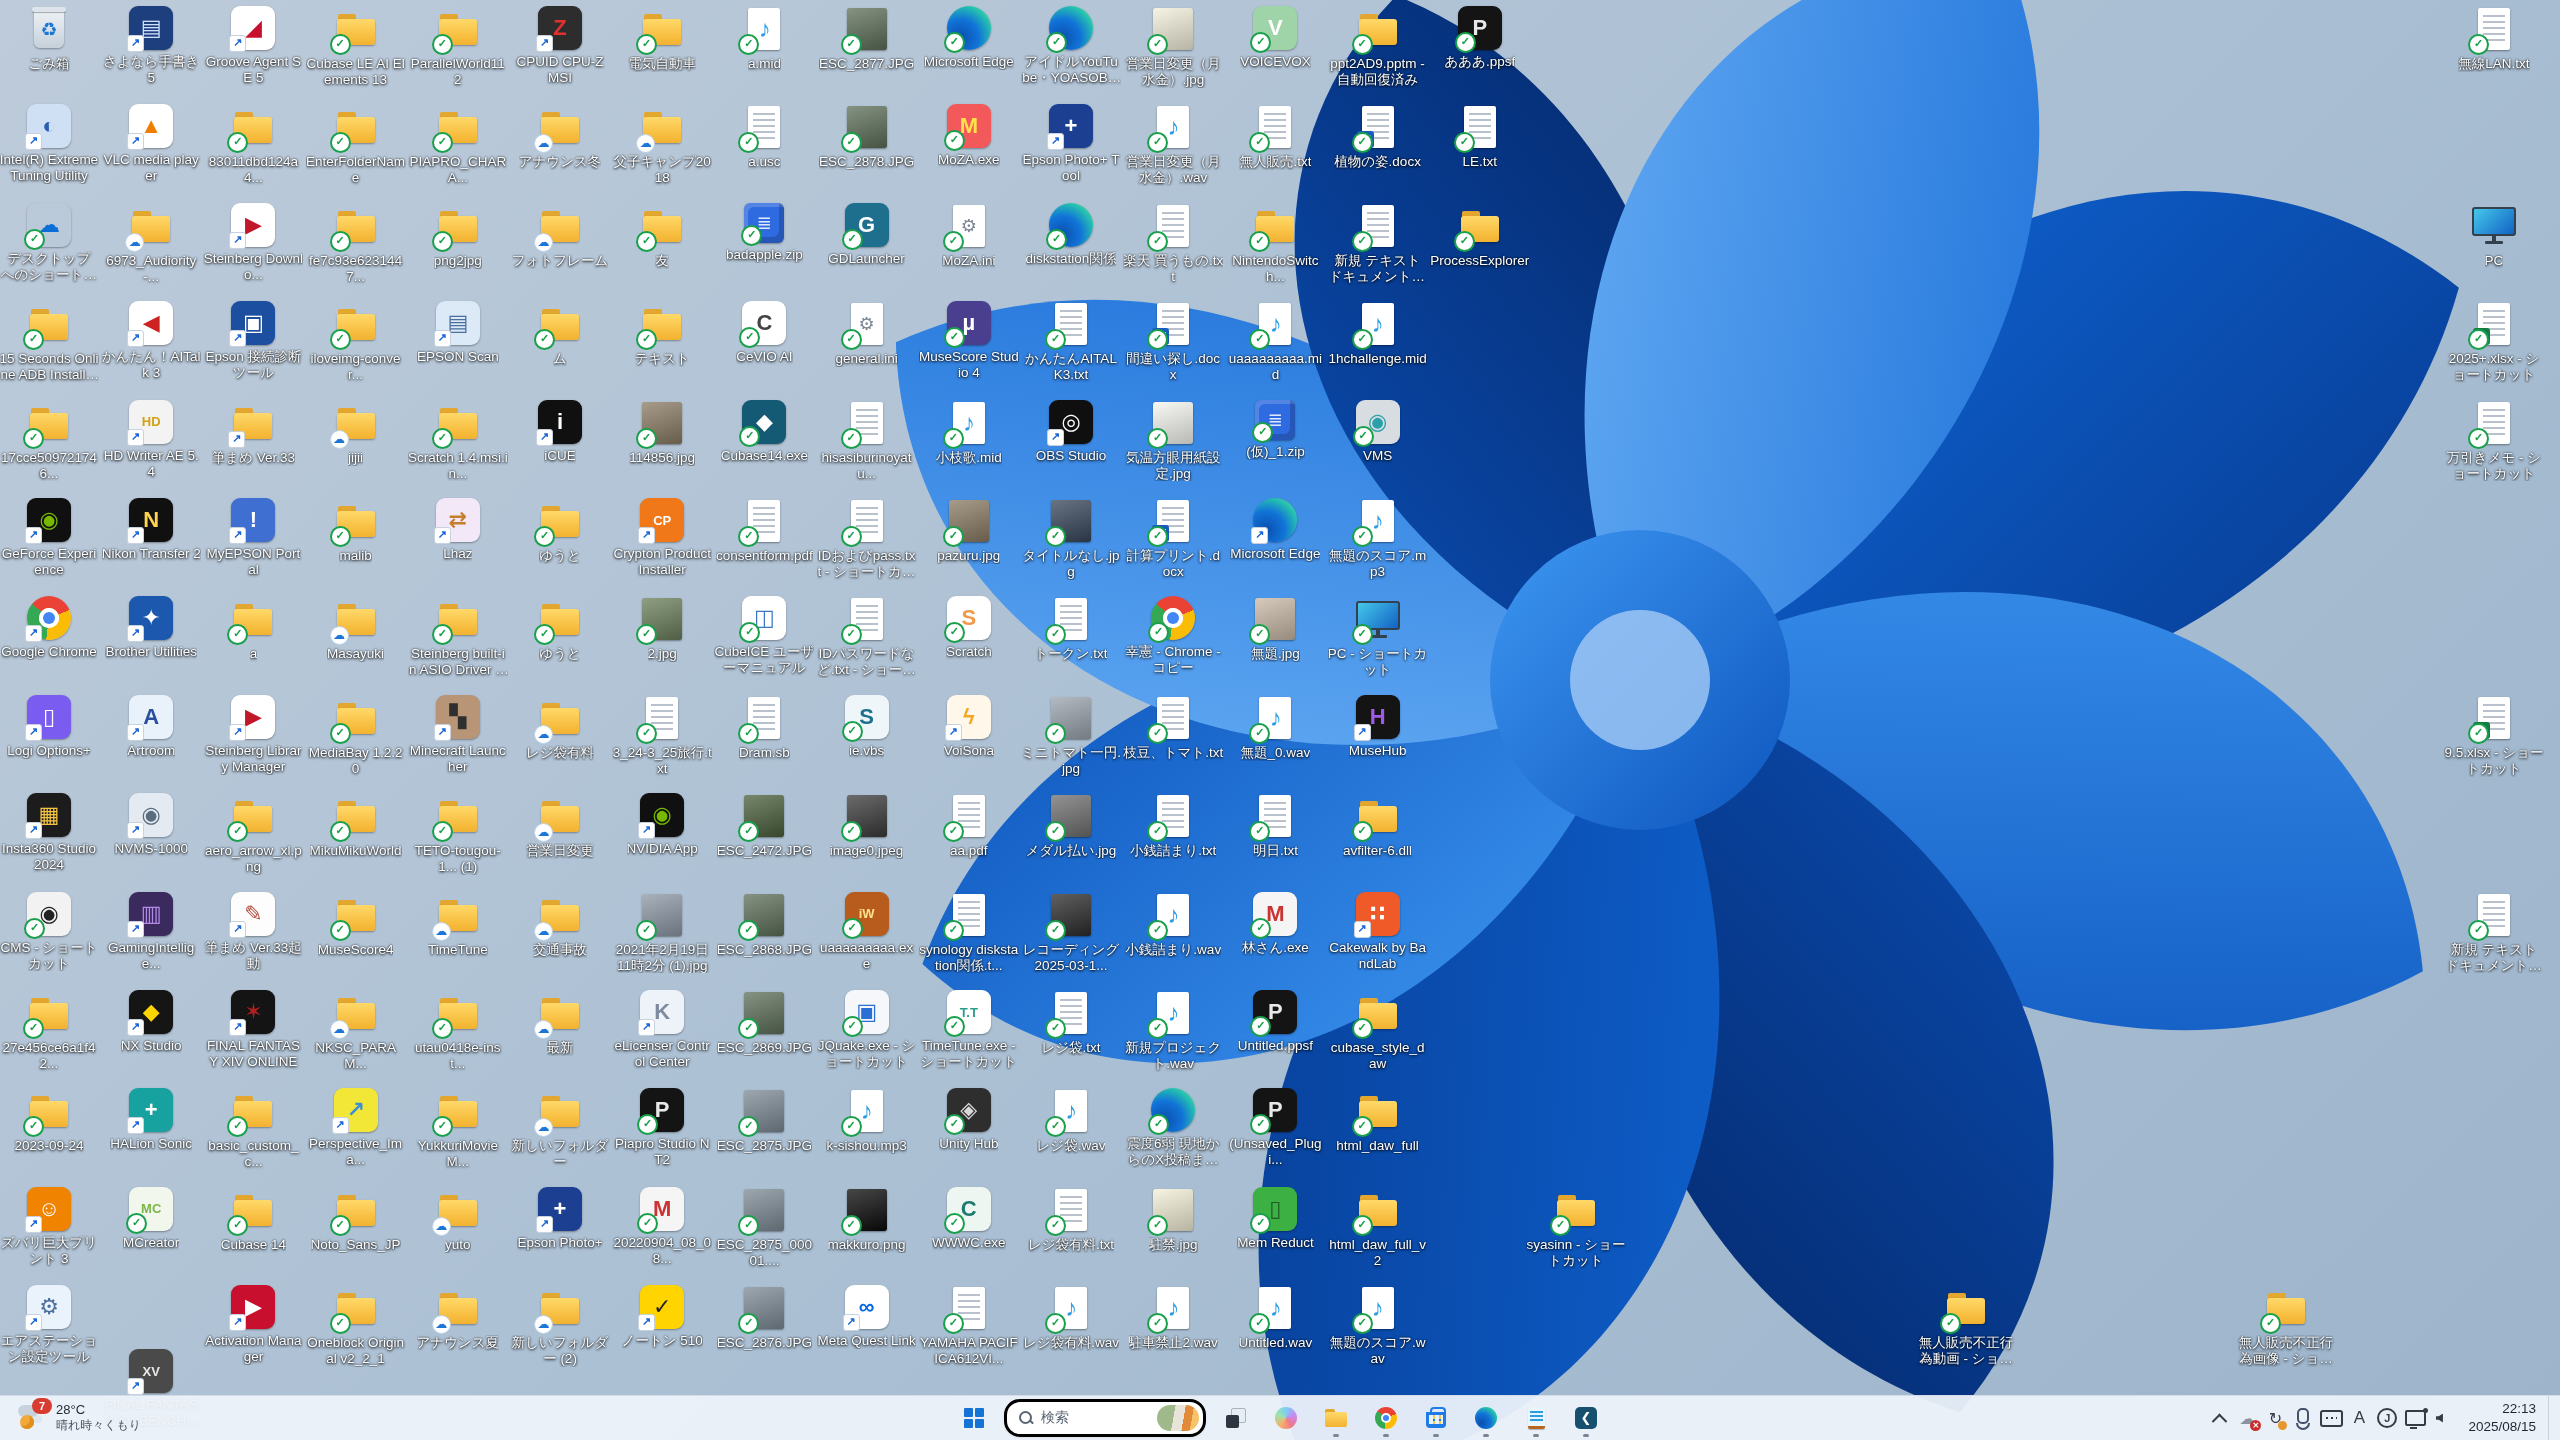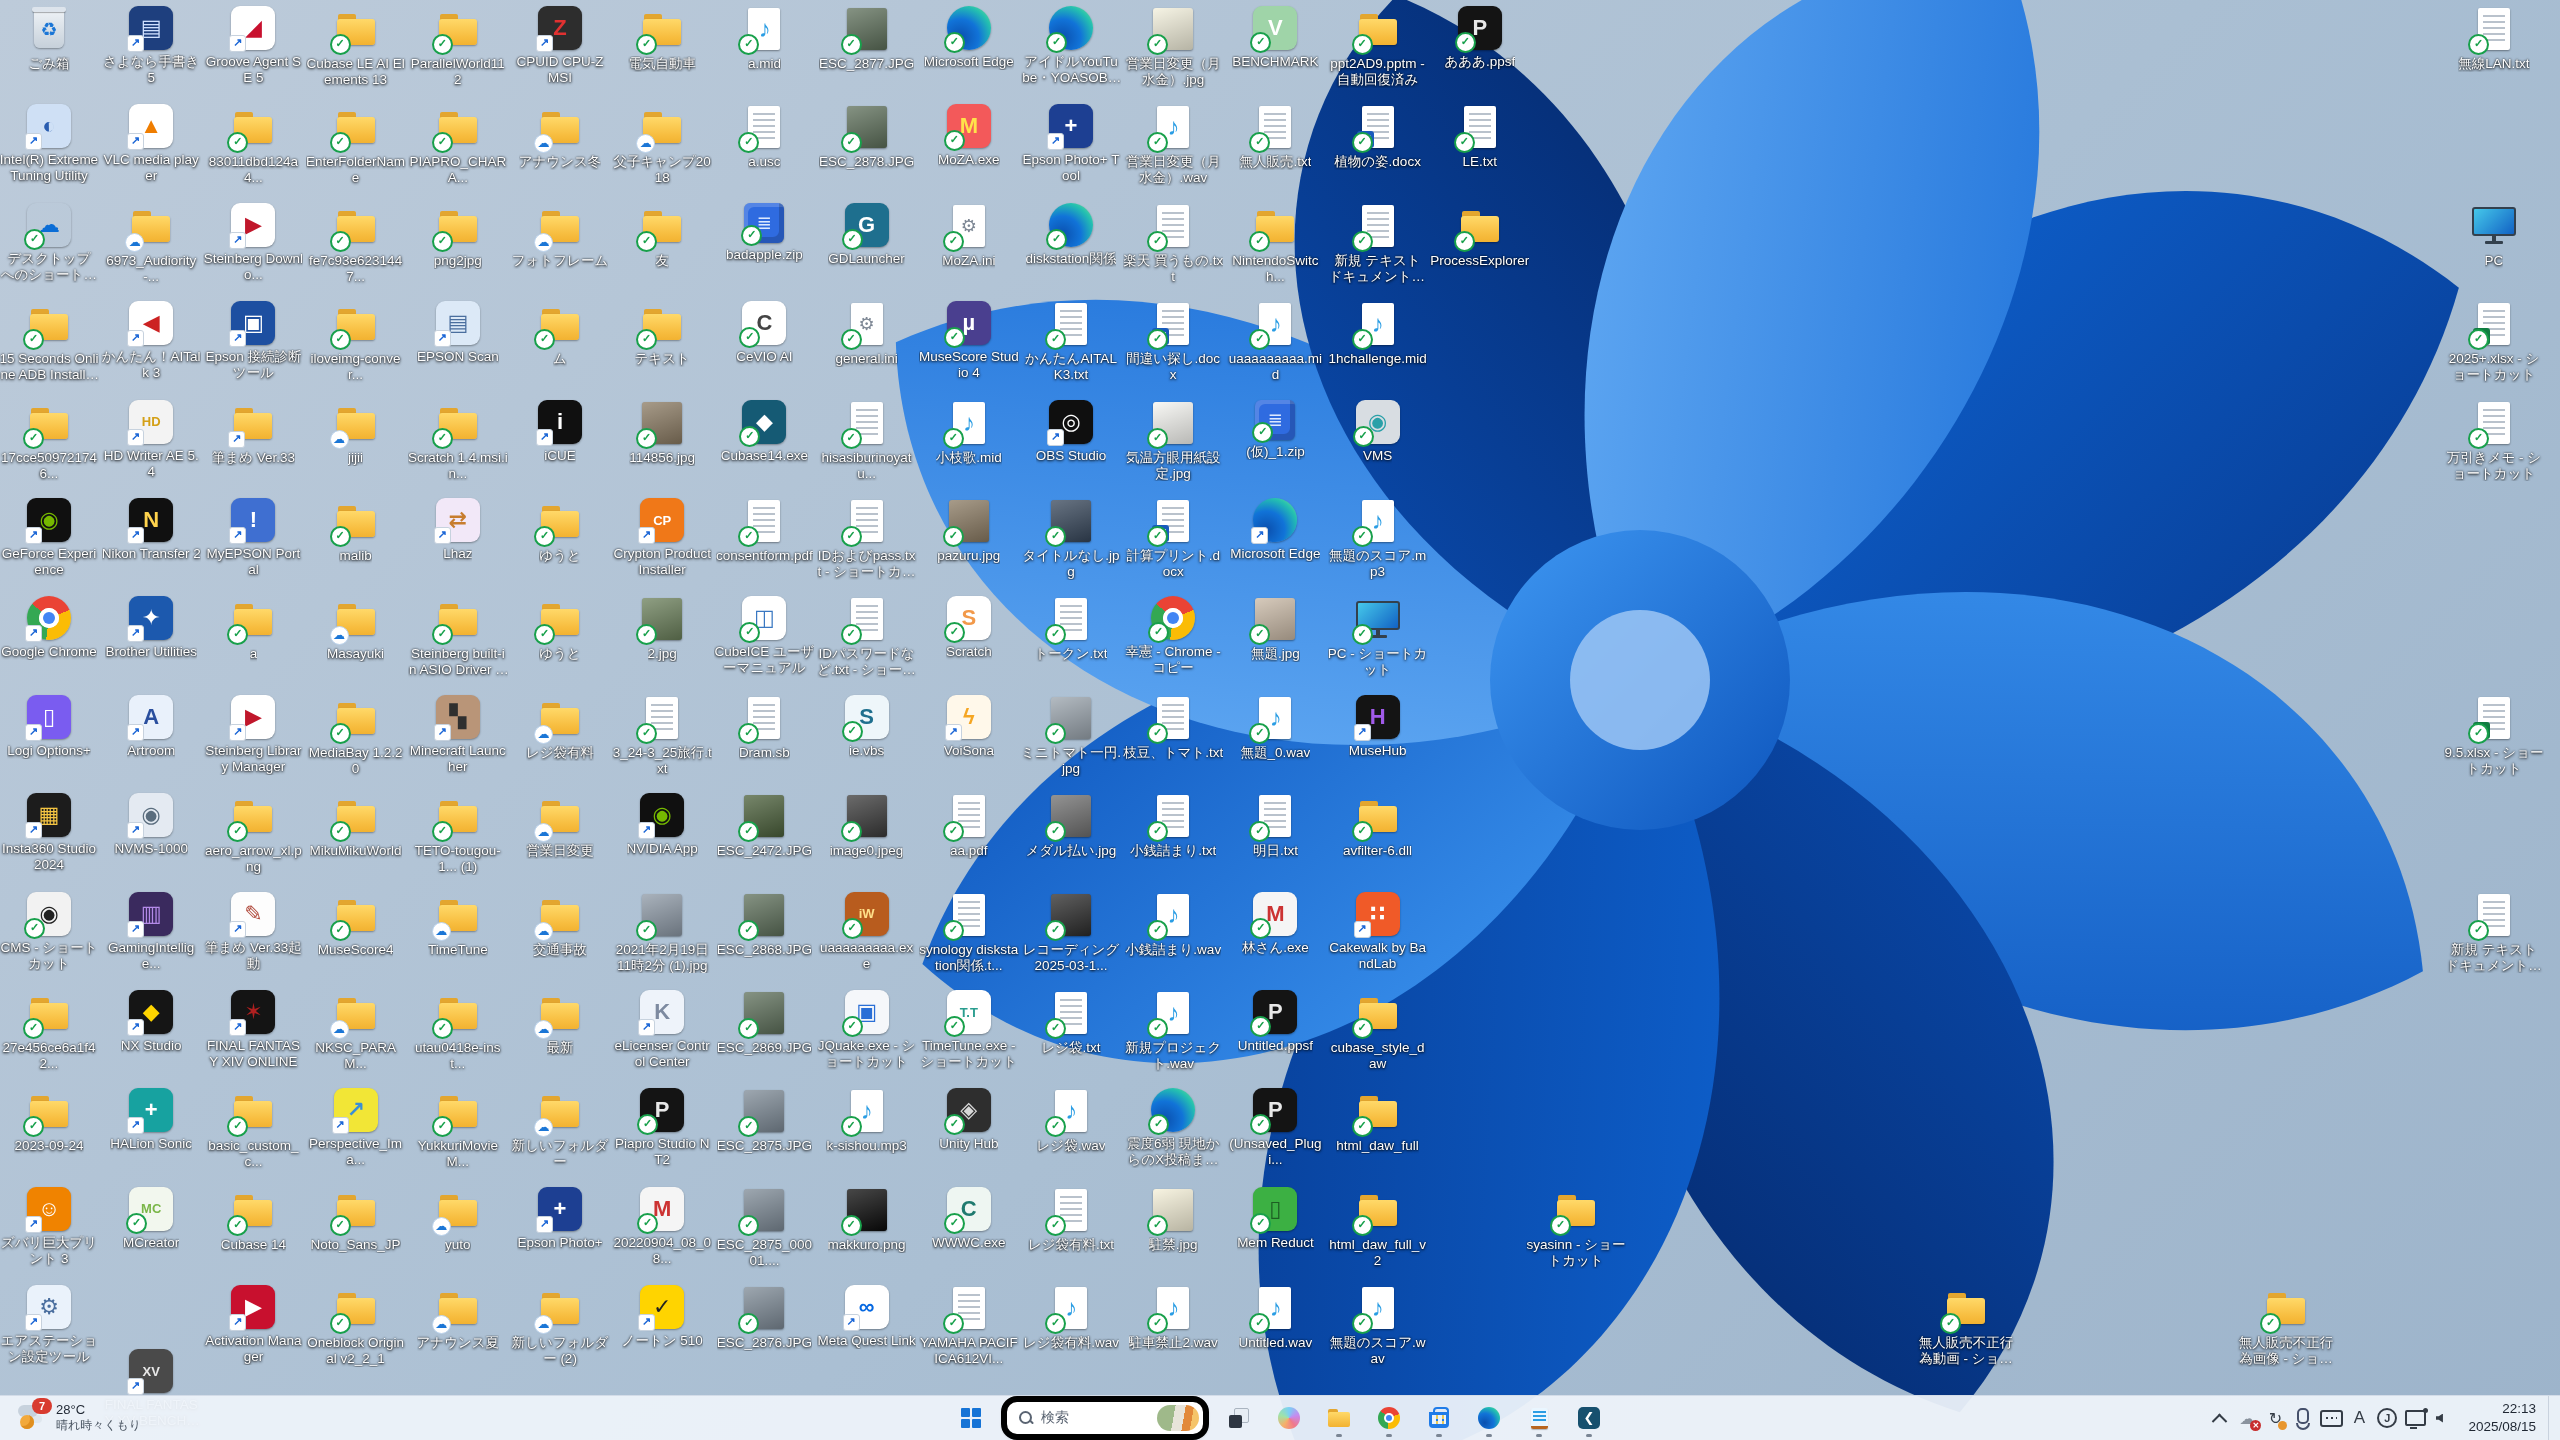--- a/index.html
+++ b/index.html
@@ -65,21 +65,21 @@
   .wx-moon{position:absolute;left:2px;top:12px;width:14px;height:14px;border-radius:50%;background:#f2a93b;box-shadow:inset -4px -3px 0 #e08f1f;}
   .wx-badge{position:absolute;right:-4px;top:-5px;min-width:16px;height:16px;border-radius:8px;background:#d83b2f;color:#fff;font:bold 11px/16px "Liberation Sans",sans-serif;text-align:center;padding:0 2px;}
   .wx-text{display:flex;flex-direction:column;justify-content:center;}
   .wx-temp{font-size:13px;color:#1f2733;}
   .wx-cond{font-size:12px;color:#4a5562;}
   #tb-center{margin:0 auto;display:flex;align-items:center;gap:10px;height:100%;}
   .tbtn{position:relative;width:40px;height:40px;border-radius:6px;display:flex;align-items:center;justify-content:center;}
   .tbtn .dot{position:absolute;bottom:1px;left:50%;margin-left:-3px;width:6px;height:3px;border-radius:2px;background:#7a8594;}
   .winlogo{width:20px;height:20px;display:grid;grid-template-columns:9px 9px;grid-template-rows:9px 9px;gap:2px;}
   .winlogo i{background:#1573d6;border-radius:1px;}
-  #searchpill{height:32px;width:180px;background:#fff;border:6px solid #000000;border-radius:16px;display:flex;align-items:center;padding:0 4px 0 12px;gap:8px;box-shadow:0 1px 2px rgba(0,0,0,.08);}
+  #searchpill{height:32px;width:180px;background:#fff;border:3px solid #000000;border-radius:16px;display:flex;align-items:center;padding:0 4px 0 12px;gap:8px;box-shadow:0 1px 2px rgba(0,0,0,.08);}
   .mag{position:relative;width:14px;height:14px;flex:none;}
   .mag:before{content:"";position:absolute;left:0;top:0;width:9px;height:9px;border:2px solid #5a6472;border-radius:50%;}
   .mag:after{content:"";position:absolute;left:10px;top:10px;width:5px;height:2px;background:#5a6472;transform:rotate(45deg);border-radius:1px;}
   #search-text{font-size:14px;color:#5a6472;flex:1;}
   .pill-img{width:42px;height:26px;border-radius:13px;flex:none;background:linear-gradient(100deg,#9fb98a 0 40%,#e8e4da 40% 62%,#e2893a 62% 80%,#f5c46a 80%);}
   .tv{position:relative;width:20px;height:20px;}
   .tv:before{content:"";position:absolute;right:0;top:0;width:13px;height:13px;background:#e7edf4;border:1px solid #aab4c0;border-radius:2px;}
   .tv:after{content:"";position:absolute;left:0;bottom:0;width:13px;height:13px;background:#2e3642;border-radius:2px;}
   .copilot{width:22px;height:22px;border-radius:50%;background:conic-gradient(#7ad0f5,#c68af0,#f0788a,#f5b06a,#9fe3a8,#7ad0f5);}
   .mfolder{position:relative;width:22px;height:18px;}
@@ -261,21 +261,21 @@
       </span>
       <span class="lbl">営業日変更（月水金）.jpg</span>
     </div>
     <div class="icon" style="left: 1225.4px; top: 6px;">
       <span style="position: relative;">
         <span class="art app" style="background:#9fd4a8;color:#ffffff">
           <i class="g">V</i>
         </span>
         <i class="badge check">✓</i>
       </span>
-      <span class="lbl">BENCHMARK</span>
+      <span class="lbl">VOICEVOX</span>
     </div>
     <div class="icon" style="left: 1327.6px; top: 6px;">
       <span style="position: relative;">
         <span class="art folder">
           <i class="tab"></i>
           <i class="bodyp"></i>
         </span>
         <i class="badge check">✓</i>
       </span>
       <span class="lbl">ppt2AD9.pptm - 自動回復済み</span>

